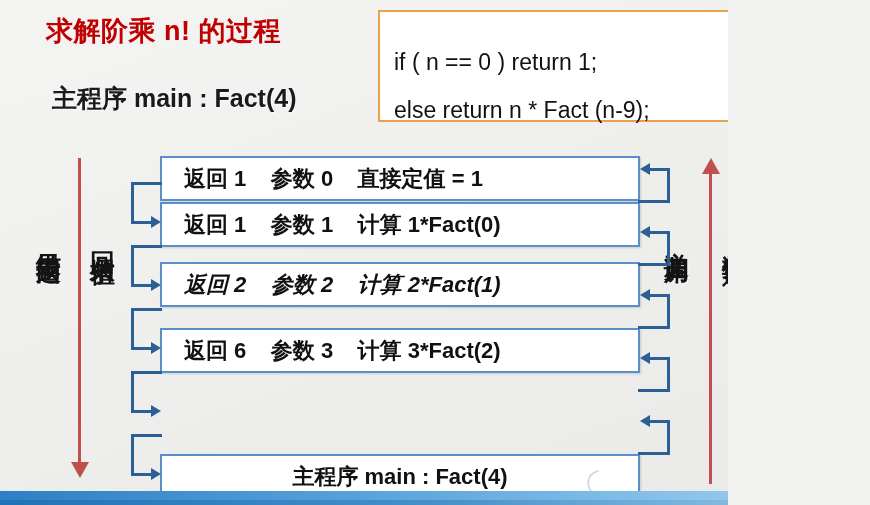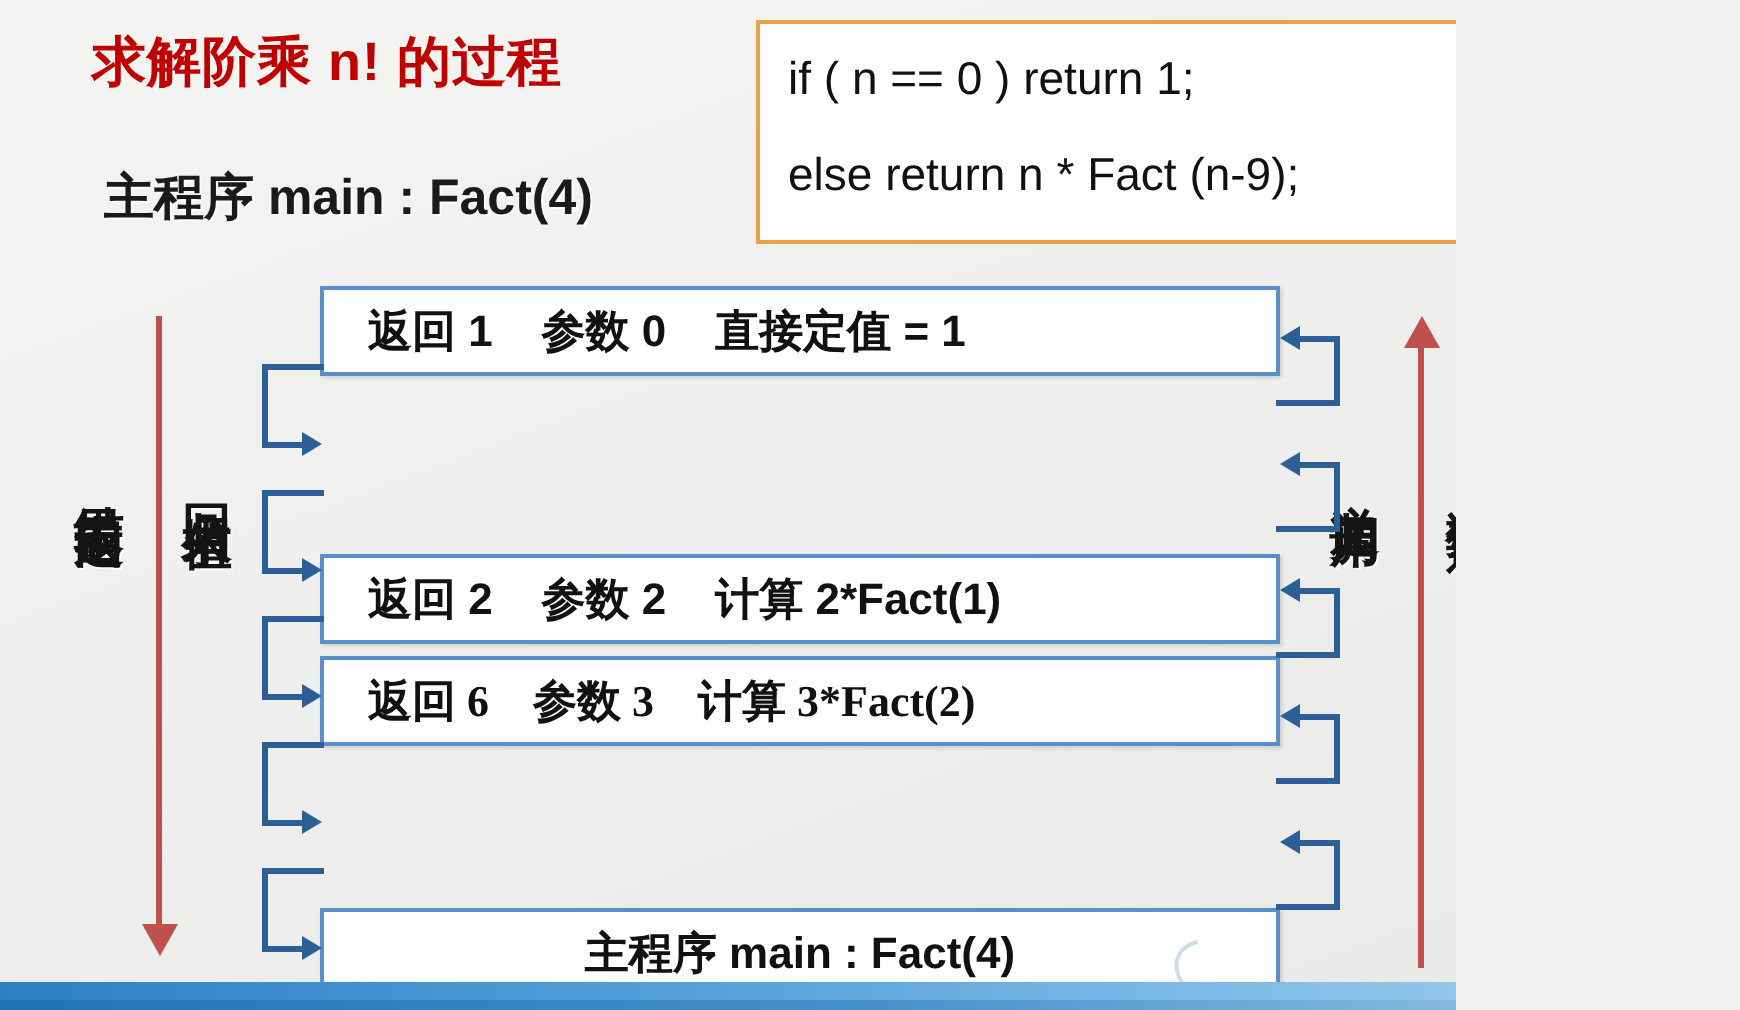--- a/index.html
+++ b/index.html
@@ -66,21 +66,21 @@
   .code-box {
     position: absolute;
     left: 378px;
     top: 10px;
     width: 384px;
     height: 112px;
     background: #ffffff;
     border: 2px solid #e9a košick;
     border: 2px solid #e9a14c;
     box-sizing: border-box;
-    padding: 3px 0 0 14px;
+    padding: 26px 0 0 14px;
   }
   .code-line {
     font-size: 23px;
     color: #111;
     line-height: 48px;
     white-space: nowrap;
     font-weight: 400;
   }
 
   
@@ -205,27 +205,30 @@
 
   <div class="vlabel" style="left:36px; top:232px;">结果返回</div>
   <div class="vlabel" style="left:90px; top:232px;">回归求值</div>
 
   <div class="red-line" style="left:709px; top:174px; height:310px;"></div>
   <div class="red-head-up" style="left:702px; top:158px;"></div>
 
   <div class="vlabel" style="left:664px; top:232px;">递归调用</div>
   <div class="vlabel" style="left:722px; top:232px;">参数传递</div>
 
-  <div class="frame" style="top:143px;">
+  <div class="frame" style="top:156px;">
     <div class="frame-text">返回 1    参数 0    直接定值 = 1</div>
   </div>
-  <div class="frame" style="top:277px;">
+  <div class="frame" style="top:202px;">
+    <div class="frame-text">返回 1    参数 1    计算 1*Fact(0)</div>
+  </div>
+  <div class="frame" style="top:262px;font-style:italic;">
     <div class="frame-text">返回 2    参数 2    计算 2*Fact(1)</div>
   </div>
-  <div class="frame" style="top:328px;font-family:Liberation Serif, serif;">
+  <div class="frame" style="top:328px;">
     <div class="frame-text">返回 6    参数 3    计算 3*Fact(2)</div>
   </div>
   <div class="frame main" style="top:454px;">
     <div class="frame-text">主程序 main : Fact(4)</div>
   </div>
 
   <div class="conn conn-h" style="left:131px; top:182px; width:31px;"></div>
   <div class="conn conn-v" style="left:131px; top:182px; height:42px;"></div>
   <div class="conn conn-h" style="left:131px; top:221px; width:22px;"></div>
   <div class="arrow-right" style="left:151px; top:216px;"></div>

